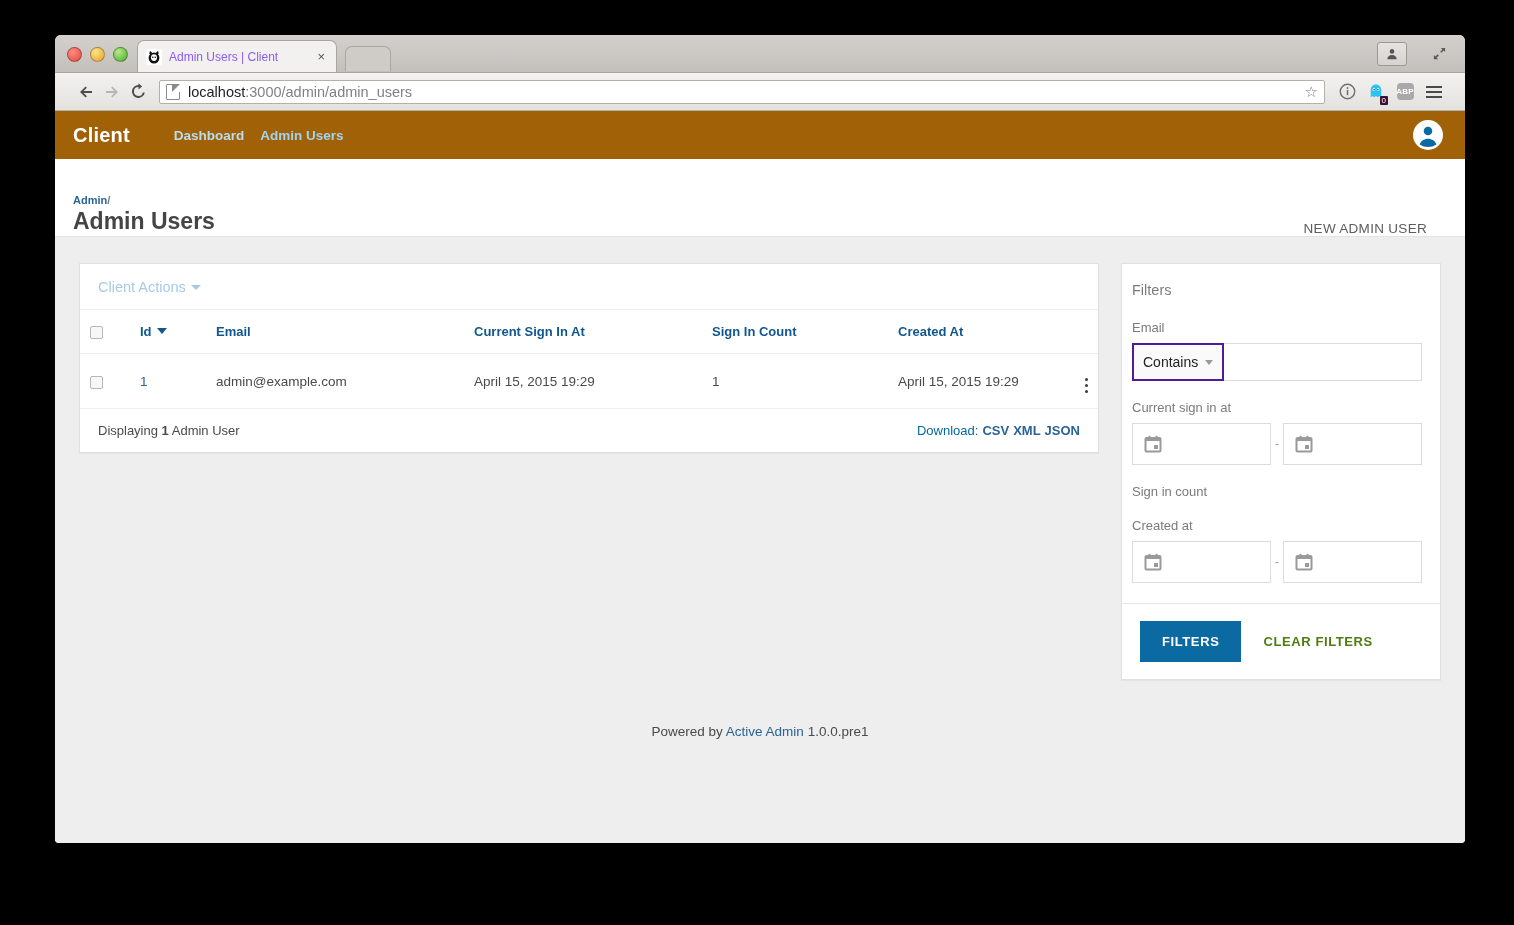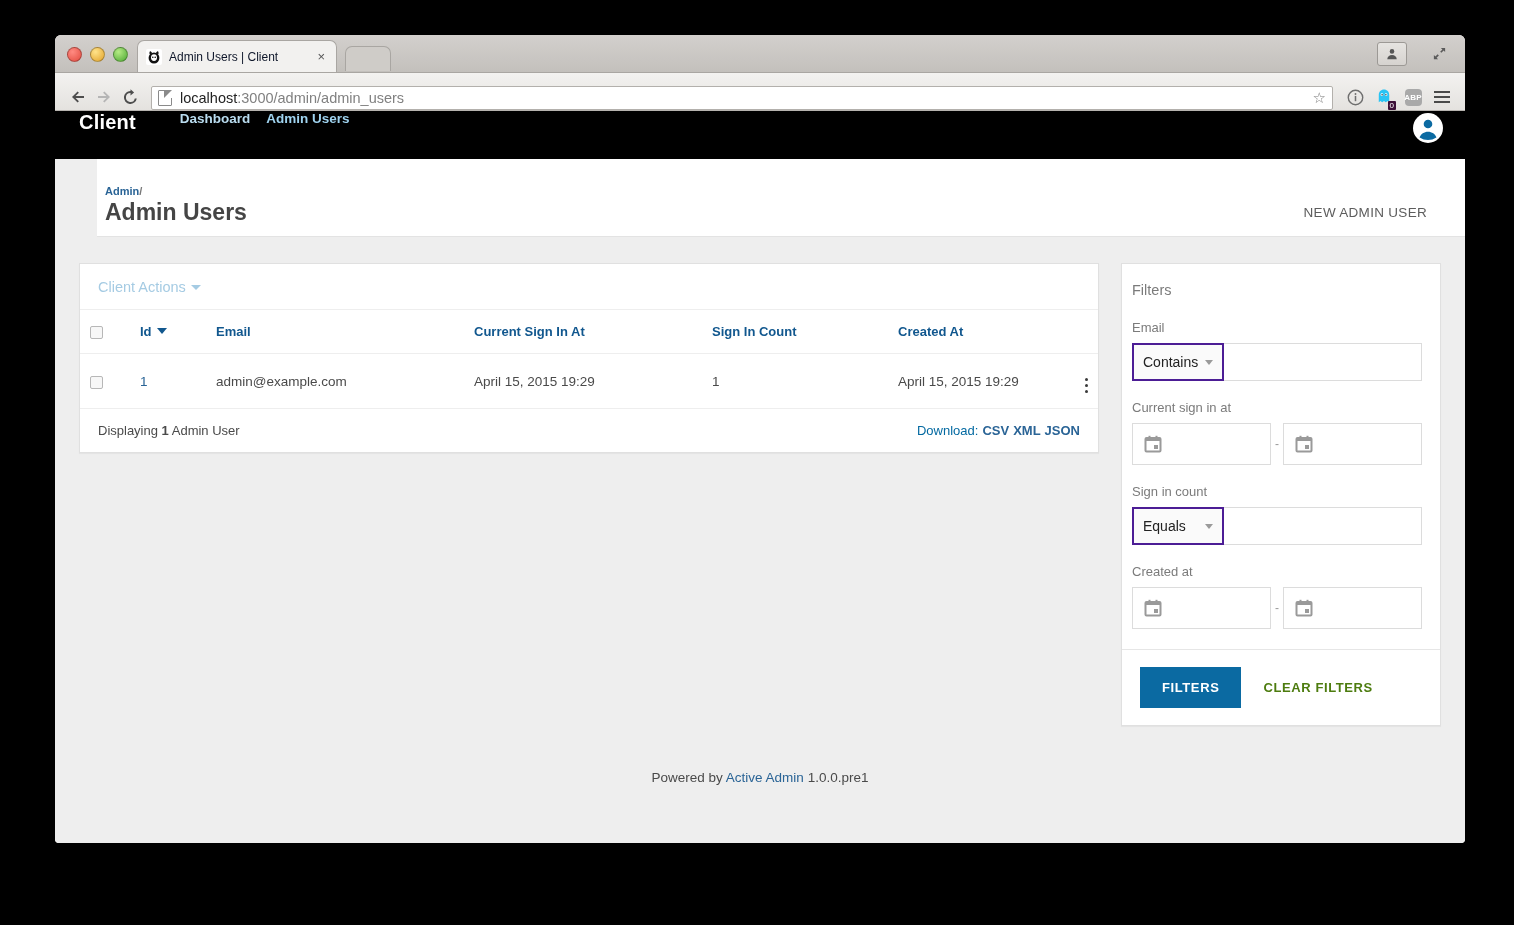--- a/index.html
+++ b/index.html
@@ -70,21 +70,21 @@
     width: 16px; height: 16px;
     flex: 0 0 16px;
     margin-right: 7px;
     position: relative;
     background: #ffffff;
     border-radius: 2px;
     overflow: hidden;
   }
   .tab-title {
     font-size: 12px;
-    color: #0f172a;
+    color: #8b5cf6;
     white-space: nowrap;
     overflow: hidden;
     flex: 1;
   }
   .tab-close {
     font-size: 13px;
     color: #555;
     line-height: 1;
     padding: 0 3px;
     cursor: default;
@@ -116,22 +116,22 @@
     width: 24px;
   }
 
   
   .toolbar {
     position: relative;
     height: 38px;
     background: linear-gradient(#f3f2f0, #e4e2df);
     border-bottom: 1px solid #b6b3af;
     display: flex;
-    align-items: flex-end;
-    padding: 0 10px;
+    align-items: center;
+    padding: 0 18px;
     box-sizing: border-box;
   }
   .navbtn {
     width: 26px; height: 26px;
     display: flex; align-items: center; justify-content: center;
     color: #4d4d4d;
     flex: 0 0 auto;
   }
   .navbtn.disabled { color: #b2b2b2; }
   .omnibox {
@@ -210,23 +210,24 @@
   
   .page {
     height: 732px;
     background: #eeeeee;
     overflow: hidden;
     position: relative;
   }
 
   .app-header {
     height: 48px;
-    background: #000000;
-    display: flex;
-    padding: 0 20px 0 24px;
+    background: #a16207;
+    display: flex;
+    align-items: center;
+    padding: 0 20px 0 18px;
     box-sizing: border-box;
   }
   .brand {
     color: #ffffff;
     font-size: 20px;
     font-weight: bold;
     letter-spacing: .2px;
     margin-right: 44px;
   }
   .navlink {
@@ -240,27 +241,26 @@
   .nav-spacer { flex: 1; }
   .avatar {
     width: 34px; height: 34px;
     border-radius: 50%;
     display: flex; align-items: center; justify-content: center;
   }
 
   .title-bar {
     background: #ffffff;
     height: 78px;
-    padding: 16px 38px 0 8px;
-    box-sizing: border-box;
-    display: flex;
-    align-items: center;
+    padding: 16px 38px 0 18px;
+    box-sizing: border-box;
+    display: flex;
+    align-items: flex-end;
     justify-content: space-between;
     border-bottom: 1px solid #e3e3e3;
-    margin-left: 42px;
   }
   .breadcrumb {
     font-size: 11px;
     font-weight: bold;
     color: #777;
     margin-bottom: 2px;
   }
   .breadcrumb a { color: #2a6496; text-decoration: none; }
   .page-title {
     font-size: 23px;
@@ -697,27 +697,20 @@
                       <rect x="5.5" y="1.8" width="2" height="3.4" fill="#9a9a9a"></rect>
                       <rect x="12.5" y="1.8" width="2" height="3.4" fill="#9a9a9a"></rect>
                       <rect x="11" y="11" width="4" height="4" fill="#9a9a9a"></rect>
                     </svg>
                   </div>
                 </div>
               </div>
 
               <div class="filter-group">
                 <label class="filter-label">Sign in count</label>
-                <div class="filter-row">
-                  <div class="select-box">
-                    <span>Equals</span>
-                    <span class="sel-caret"></span>
-                  </div>
-                  <input class="text-input" type="text" value="" style="">
-                </div>
               </div>
 
               <div class="filter-group">
                 <label class="filter-label">Created at</label>
                 <div class="date-row">
                   <div class="date-field">
                     <svg width="20" height="20" viewBox="0 0 20 20">
                       <rect x="2.5" y="4" width="15" height="13.5" rx="1" fill="none" stroke="#9a9a9a" stroke-width="2"></rect>
                       <rect x="2.5" y="4" width="15" height="3" fill="#9a9a9a"></rect>
                       <rect x="5.5" y="1.8" width="2" height="3.4" fill="#9a9a9a"></rect>

